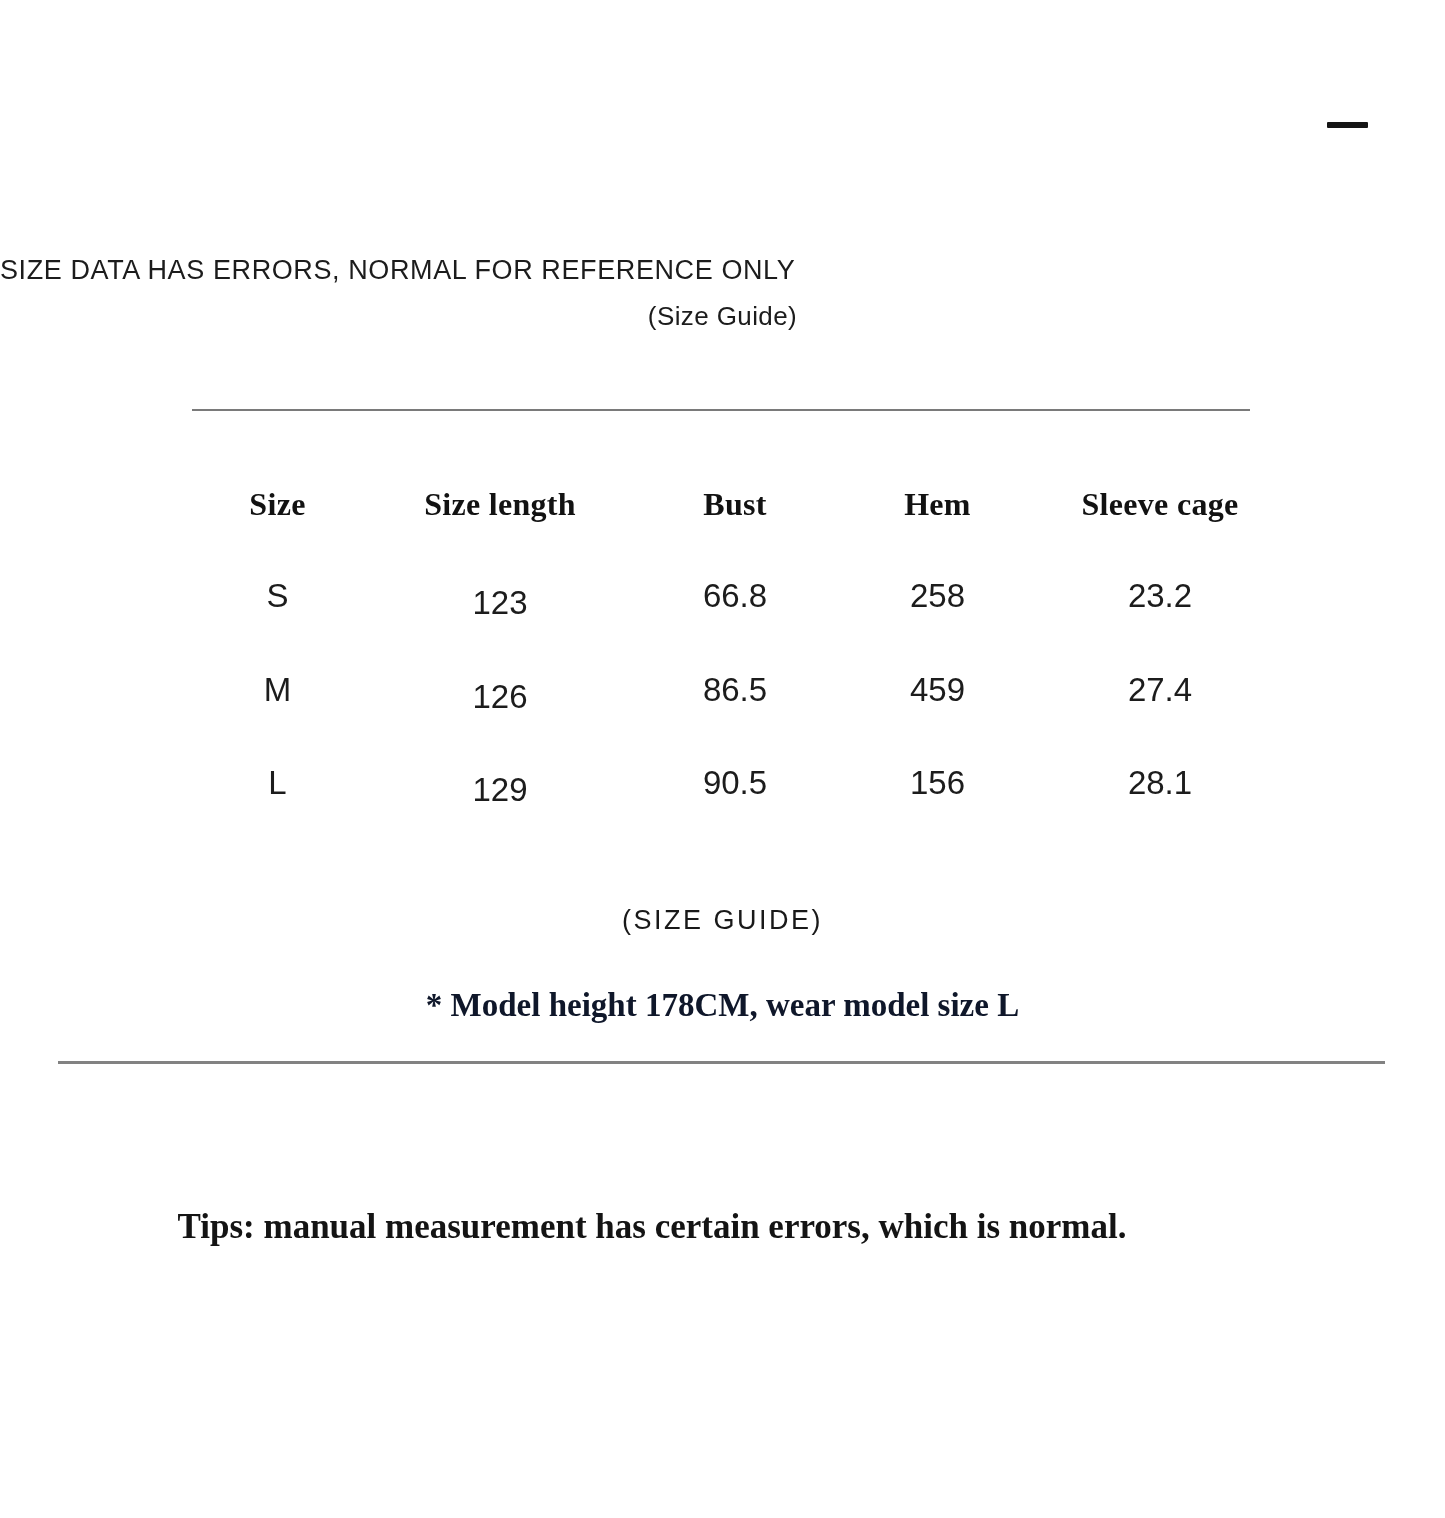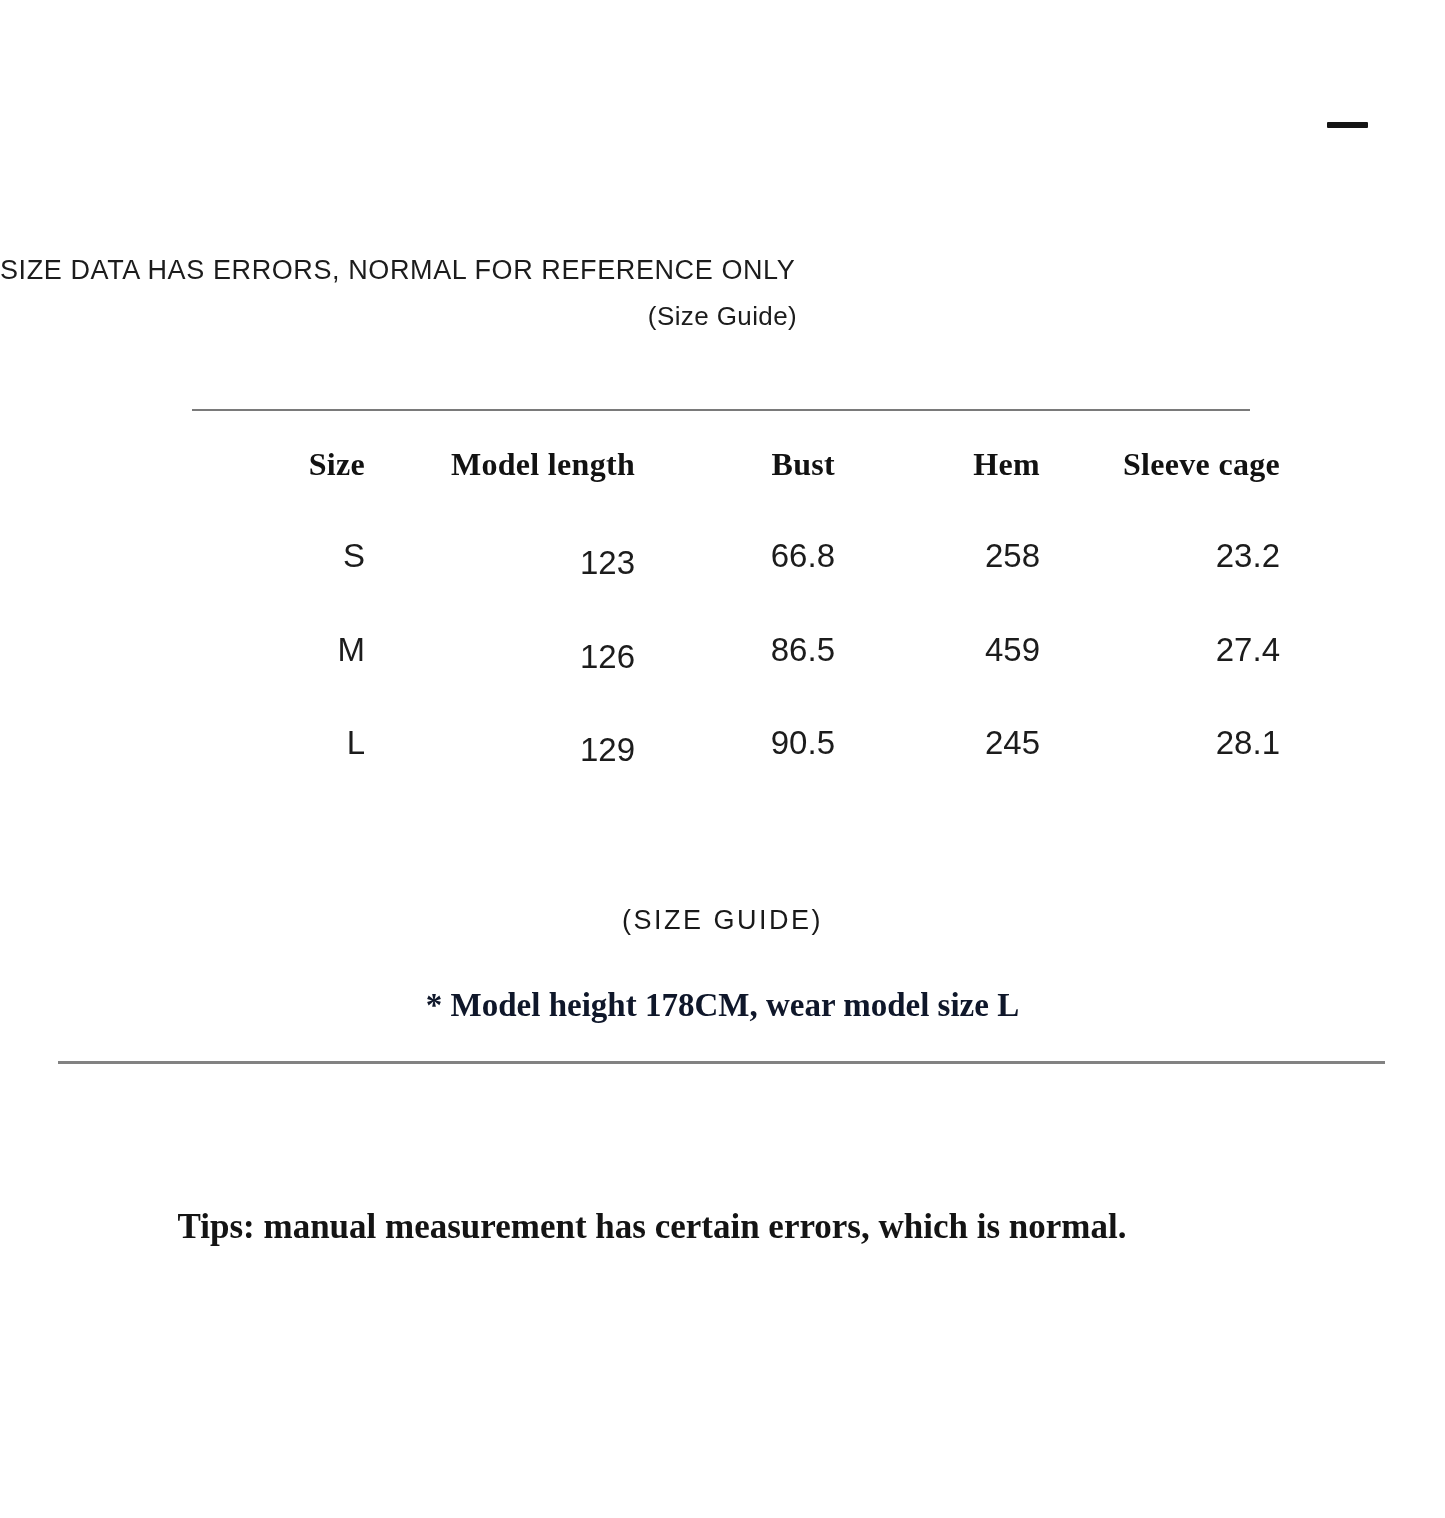--- a/index.html
+++ b/index.html
@@ -73,22 +73,23 @@
     height: 340px;
   }
   .trow {
     position: absolute;
     left: 0;
     width: 1090px;
     display: grid;
     grid-template-columns: 175px 270px 200px 205px 240px;
   }
   .trow .tcell {
-    text-align: right;
+    text-align: center;
     white-space: nowrap;
+    margin-top: 40px;
   }
   .trow.thead {
     top: 6px;
     font-family: "Liberation Serif", serif;
     font-size: 32px;
     font-weight: 600;
     color: #121212;
     letter-spacing: 0.3px;
   }
   .trow.data {
@@ -144,21 +145,21 @@
   <div class="dash"></div>
 
   <div class="title">SIZE DATA HAS ERRORS, NORMAL FOR REFERENCE ONLY</div>
   <div class="subtitle">(Size Guide)</div>
 
   <div class="rule rule-1"></div>
 
   <div class="size-table">
     <div class="trow thead">
       <div class="tcell">Size</div>
-      <div class="tcell">Model length</div>
+      <div class="tcell">Size length</div>
       <div class="tcell">Bust</div>
       <div class="tcell">Hem</div>
       <div class="tcell">Sleeve cage</div>
     </div>
 
     <div class="trow data r0">
       <div class="tcell">S</div>
       <div class="tcell">123</div>
       <div class="tcell">66.8</div>
       <div class="tcell">258</div>
@@ -170,21 +171,21 @@
       <div class="tcell">126</div>
       <div class="tcell">86.5</div>
       <div class="tcell">459</div>
       <div class="tcell">27.4</div>
     </div>
 
     <div class="trow data r2">
       <div class="tcell">L</div>
       <div class="tcell">129</div>
       <div class="tcell">90.5</div>
-      <div class="tcell">245</div>
+      <div class="tcell">156</div>
       <div class="tcell">28.1</div>
     </div>
   </div>
 
   <div class="caption">(SIZE GUIDE)</div>
 
   <div class="model-note">* Model height 178CM, wear model size L</div>
 
   <div class="rule rule-2"></div>
 

